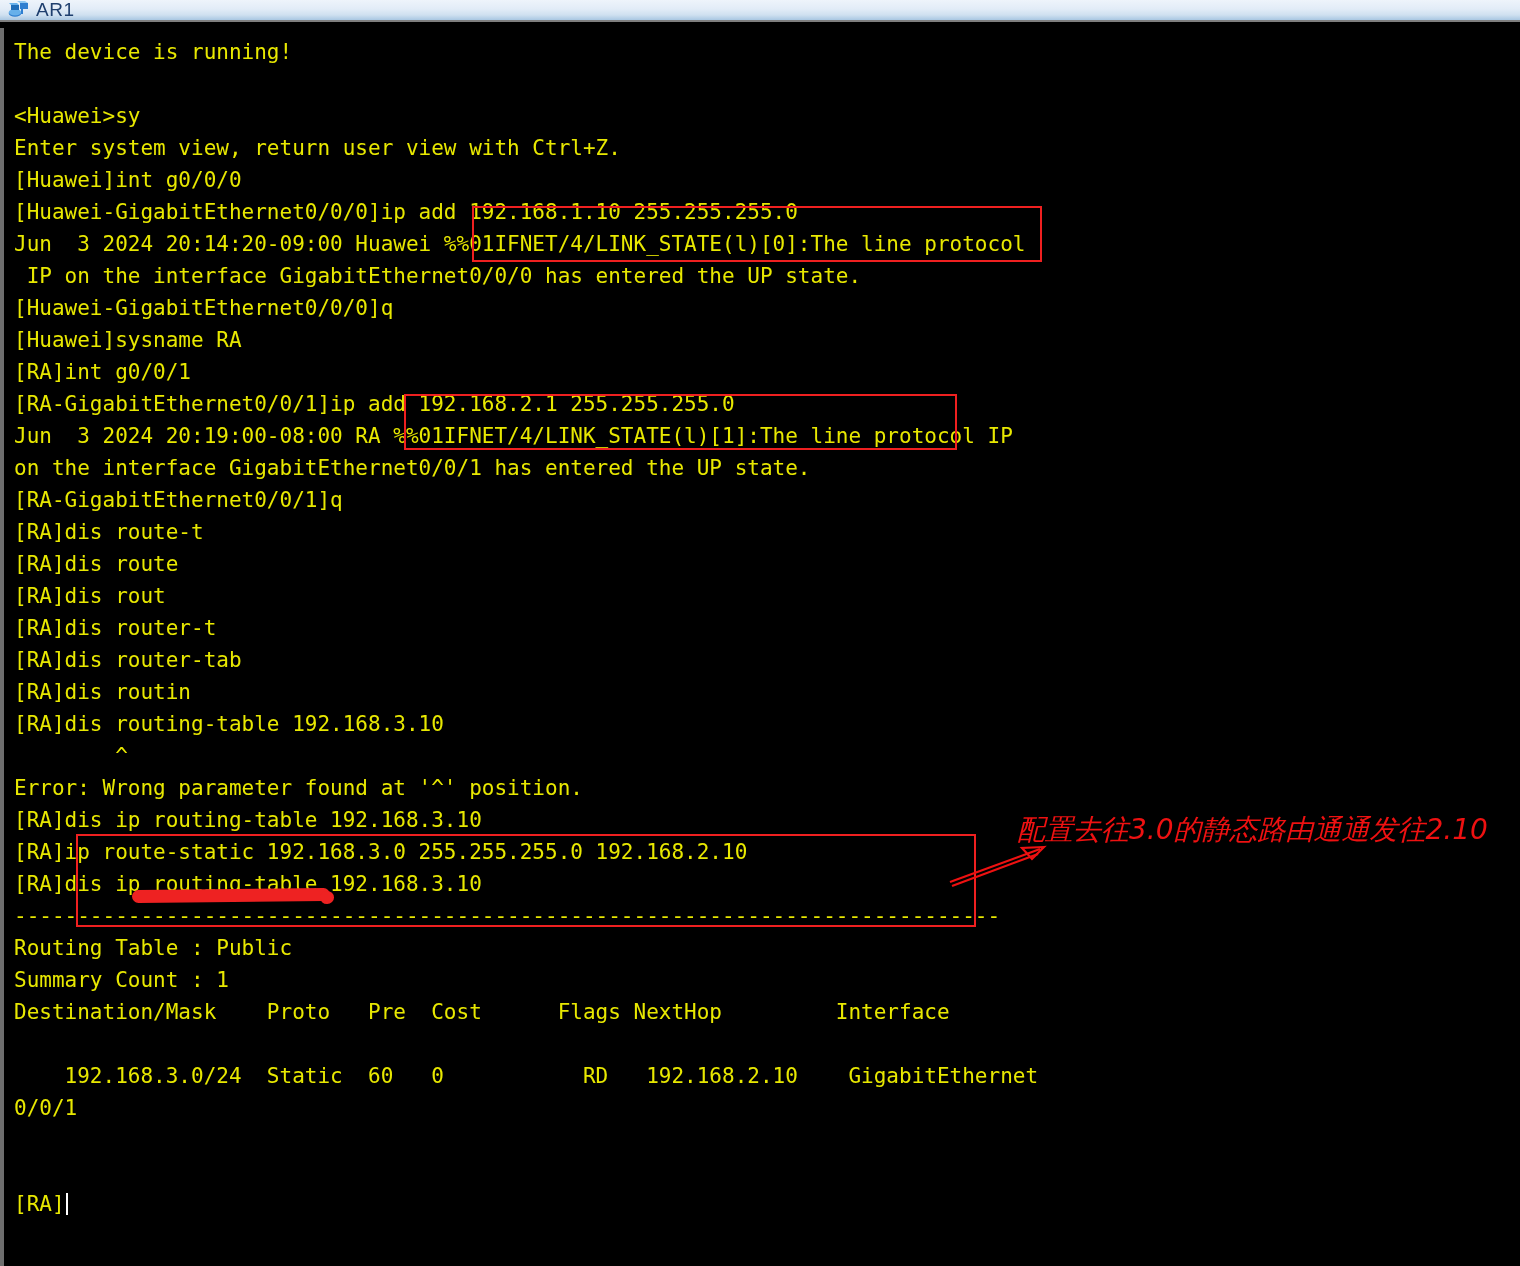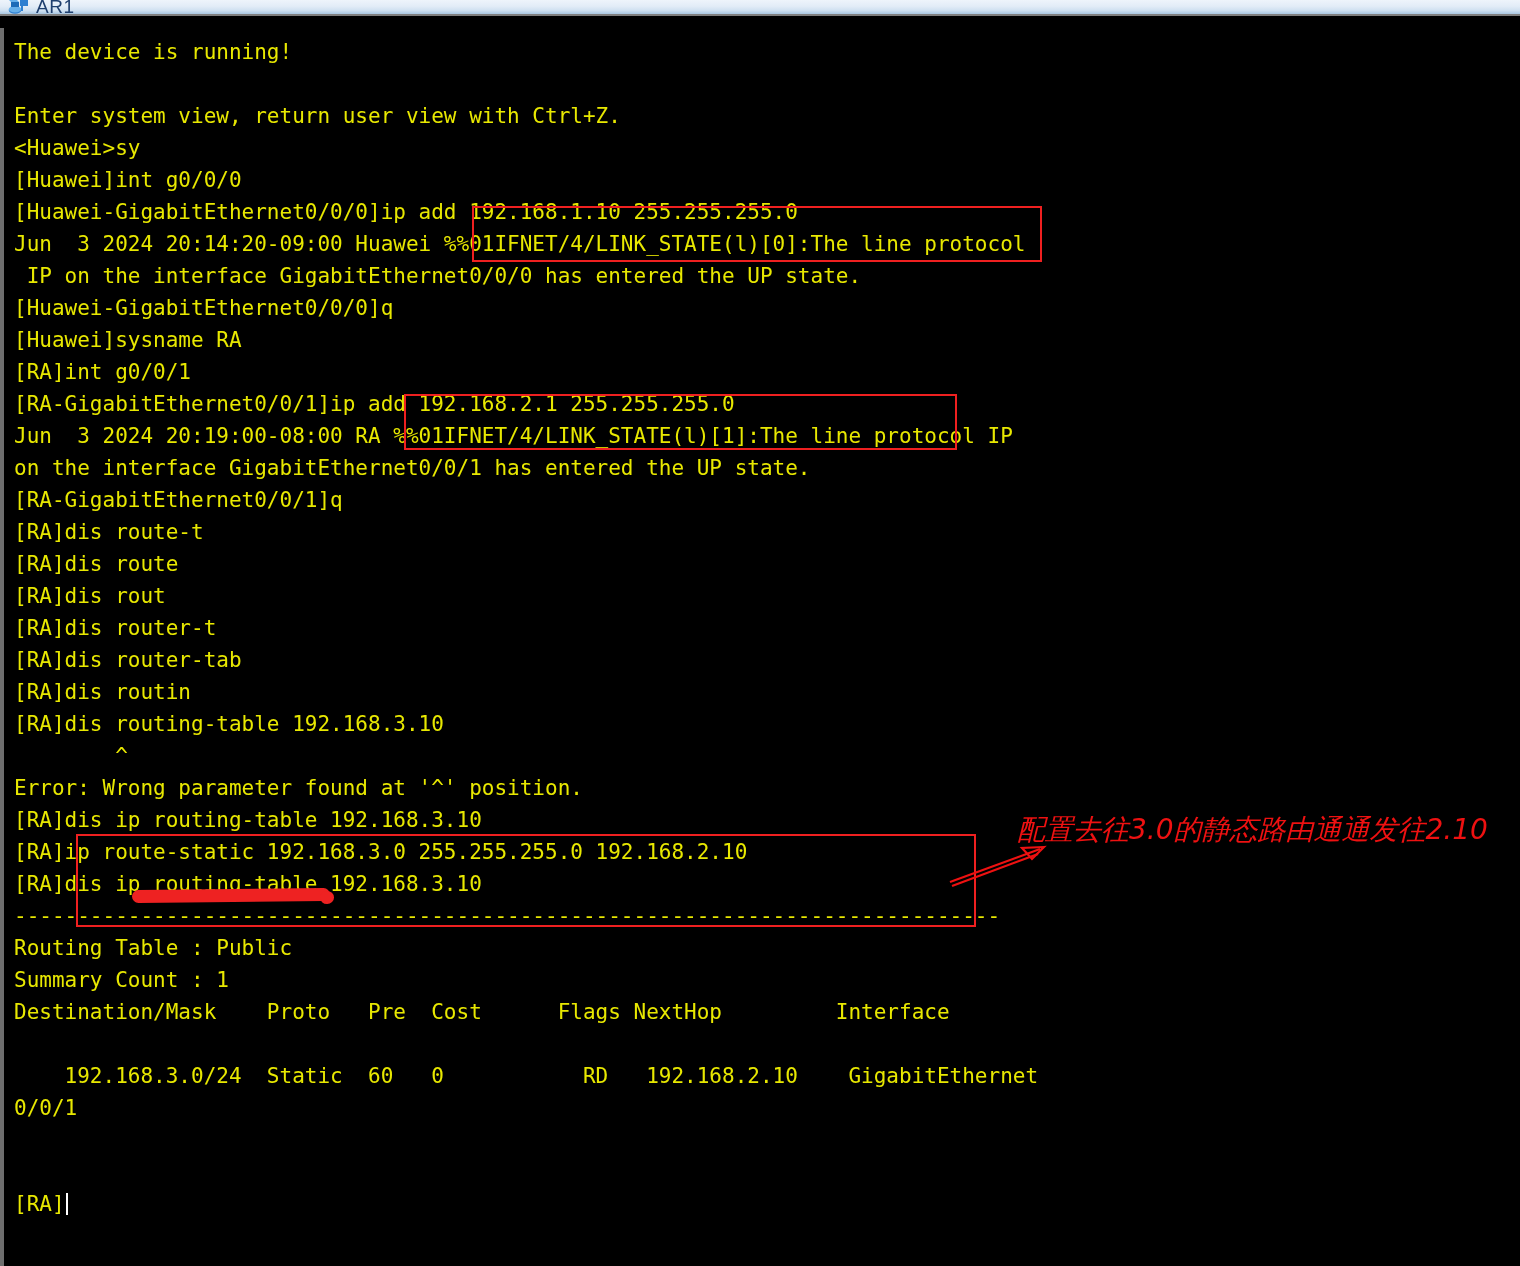--- a/index.html
+++ b/index.html
@@ -6,21 +6,21 @@
     margin: 0; padding: 0;
     width: 1520px; height: 1266px;
     background: #000;
     overflow: hidden;
   }
   body { position: relative; font-family: "Liberation Sans", sans-serif; }
 
   
   #titlebar {
     position: absolute; left: 0; top: 0;
-    width: 1520px; height: 16px;
+    width: 1520px; height: 22px;
     background: linear-gradient(to bottom, #eef4fb 0%, #e2ecf7 45%, #cfe0f0 75%, #a9c7e2 100%);
     border-bottom: 2px solid #7f7f7f;
     display: flex; align-items: center;
     box-sizing: border-box;
   }
   #title-icon {
     width: 22px; height: 20px; margin-left: 8px; margin-right: 6px;
     position: relative; flex: 0 0 auto;
   }
   #title-text {
@@ -121,22 +121,22 @@
       <rect x="13" y="9" width="2" height="5" fill="#2f7fd0"></rect>
     </svg>
   </span>
   <span id="title-text">AR1</span>
 </div>
 
 <div id="terminal">
   <div id="term-inner">
       <div class="line">The device is running!</div>
       <div class="line blank"></div>
+      <div class="line">&lt;Huawei&gt;sy</div>
       <div class="line">Enter system view, return user view with Ctrl+Z.</div>
-      <div class="line">&lt;Huawei&gt;sy</div>
       <div class="line">[Huawei]int g0/0/0</div>
       <div class="line">[Huawei-GigabitEthernet0/0/0]ip add 192.168.1.10 255.255.255.0</div>
       <div class="line">Jun  3 2024 20:14:20-09:00 Huawei %%01IFNET/4/LINK_STATE(l)[0]:The line protocol</div>
       <div class="line"> IP on the interface GigabitEthernet0/0/0 has entered the UP state.</div>
       <div class="line">[Huawei-GigabitEthernet0/0/0]q</div>
       <div class="line">[Huawei]sysname RA</div>
       <div class="line">[RA]int g0/0/1</div>
       <div class="line">[RA-GigabitEthernet0/0/1]ip add 192.168.2.1 255.255.255.0</div>
       <div class="line">Jun  3 2024 20:19:00-08:00 RA %%01IFNET/4/LINK_STATE(l)[1]:The line protocol IP</div>
       <div class="line">on the interface GigabitEthernet0/0/1 has entered the UP state.</div>

